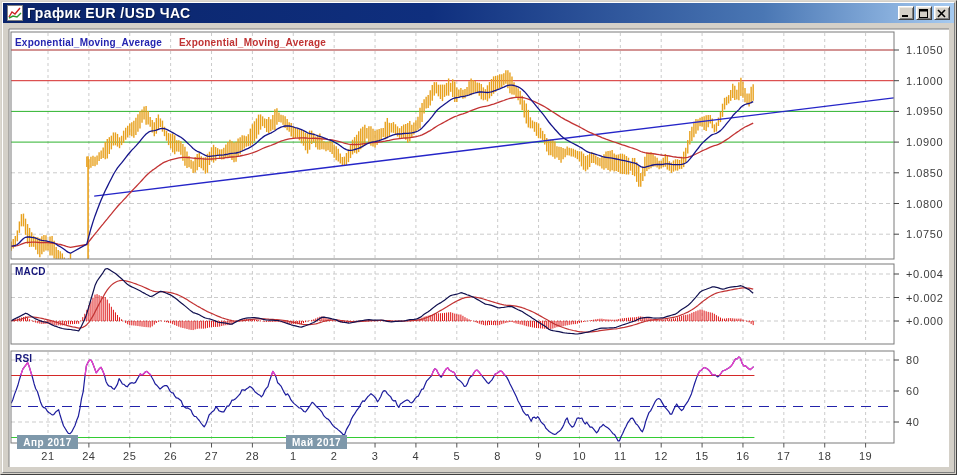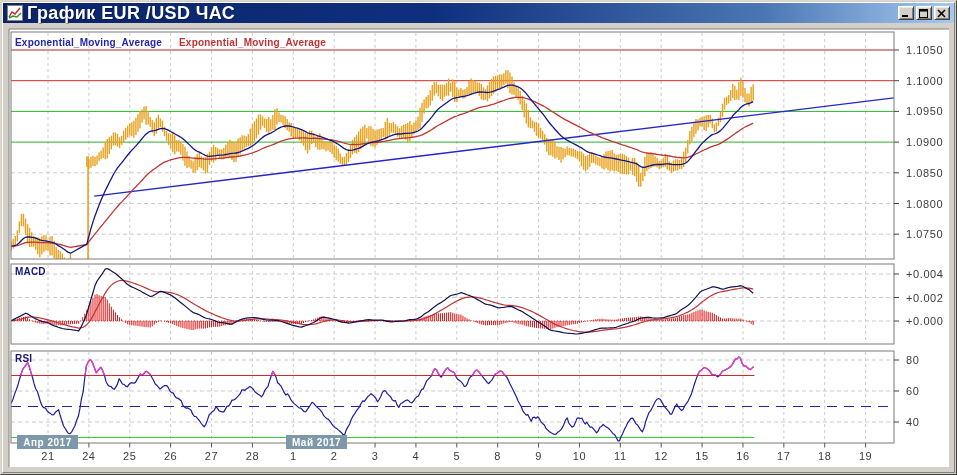--- a/index.html
+++ b/index.html
@@ -4,21 +4,21 @@
 <style>
   html,body{margin:0;padding:0;width:957px;height:475px;overflow:hidden;
     font-family:"Liberation Sans",sans-serif;background:#d4d0c8;}
   .window{position:absolute;left:0;top:0;width:957px;height:475px;box-sizing:border-box;
     background:#d4d0c8;border:1px solid;border-color:#dcd8d0 #404040 #404040 #dcd8d0;}
   .frame-inner{position:absolute;left:1px;top:1px;right:1px;bottom:1px;
     border:1px solid;border-color:#ffffff #808080 #808080 #ffffff;background:#d4d0c8;}
   .titlebar{position:absolute;left:2px;top:2px;right:2px;height:20px;display:flex;align-items:center;
     padding:0 2px;background:linear-gradient(90deg,#0a246a 0%,#0f2f7e 45%,#4a77b4 80%,#a6caf0 100%);}
   .app-icon{width:16px;height:16px;margin-left:2px;flex:0 0 auto;}
-  .title-text{color:#ffffff;font-size:18px;font-weight:bold;margin-left:4px;letter-spacing:.4px;
+  .title-text{color:#ffffff;font-size:14px;font-weight:bold;margin-left:4px;letter-spacing:.4px;
     white-space:pre;text-shadow:1px 1px 0 rgba(0,0,0,.35);}
   .win-buttons{margin-left:auto;display:flex;gap:2px;padding-right:2px;}
   .win-btn{width:16px;height:14px;padding:0;background:#d4d0c8;position:relative;
     border:1px solid;border-color:#ffffff #404040 #404040 #ffffff;
     box-shadow:inset 1px 1px 0 #ece9e2,inset -1px -1px 0 #808080;cursor:pointer;}
   .win-btn svg{position:absolute;left:2px;top:2px;}
   #chart-svg{position:absolute;left:0;top:0;}
   text{font-family:"Liberation Sans",sans-serif;}
   .tick-label{font-size:11px;fill:#3c3c3c;letter-spacing:.6px;}
   .ind-label{font-size:10px;font-weight:bold;letter-spacing:.2px;}

